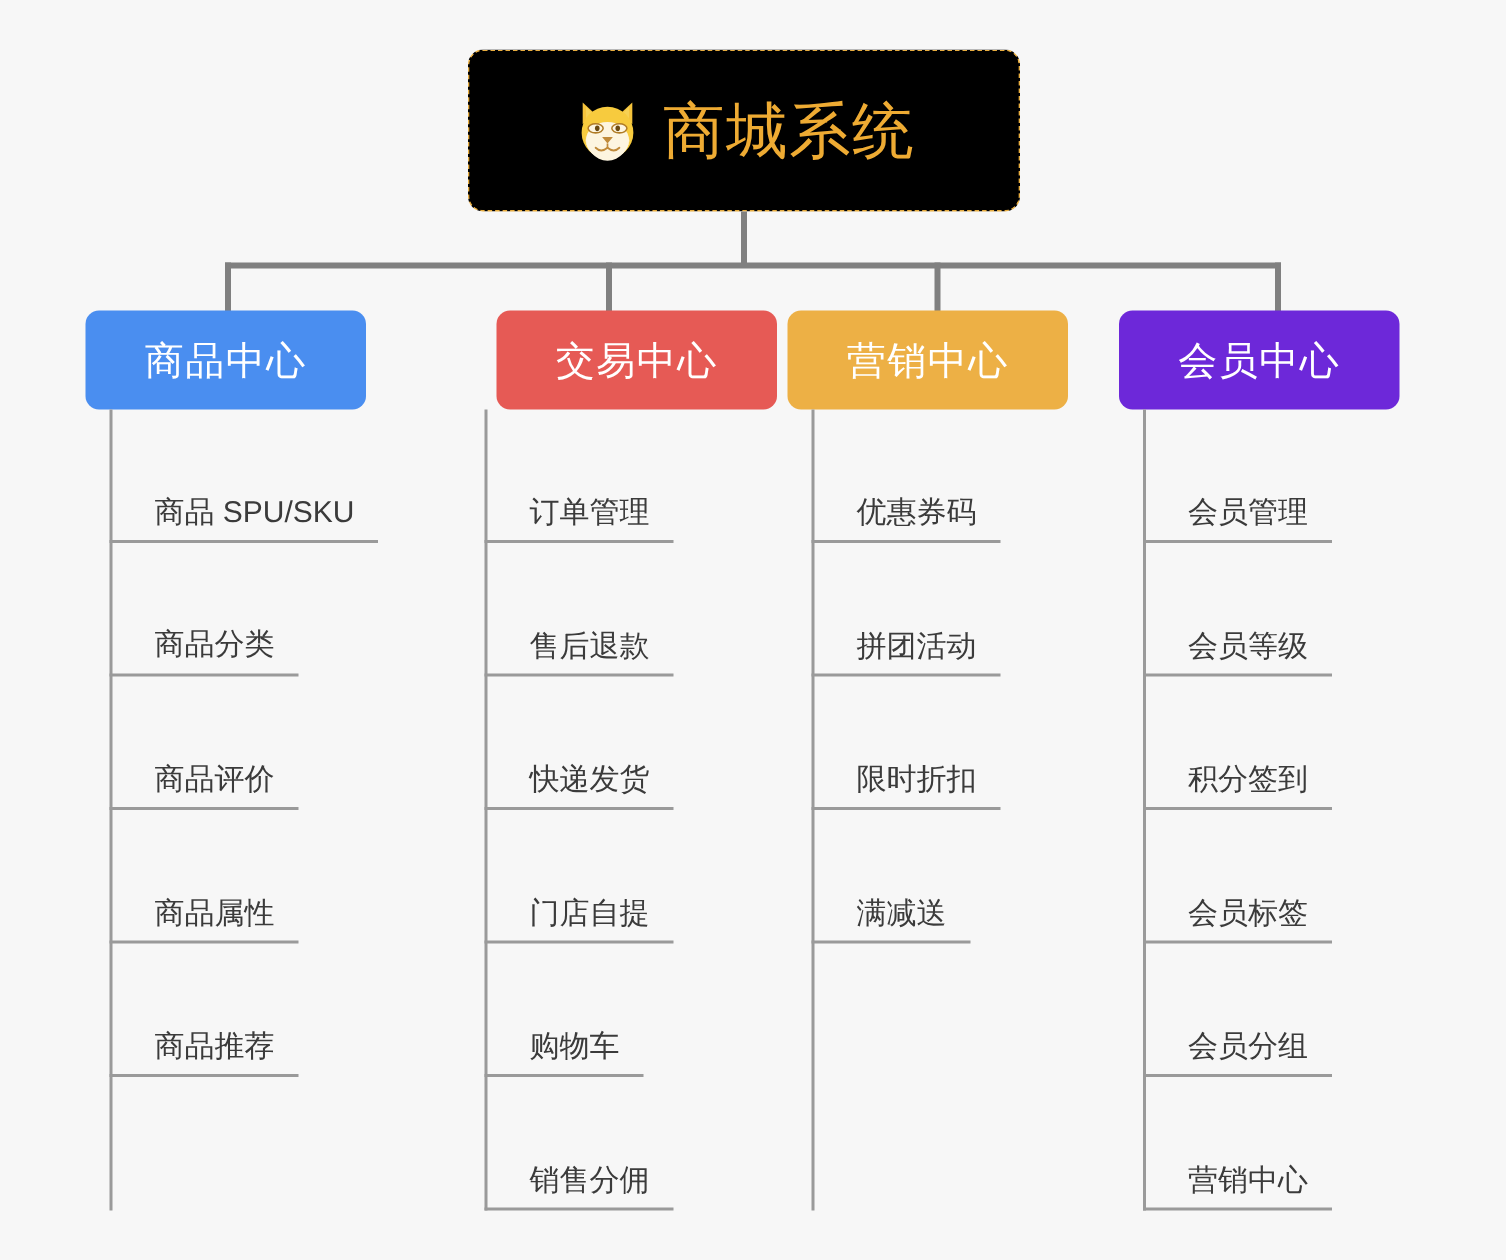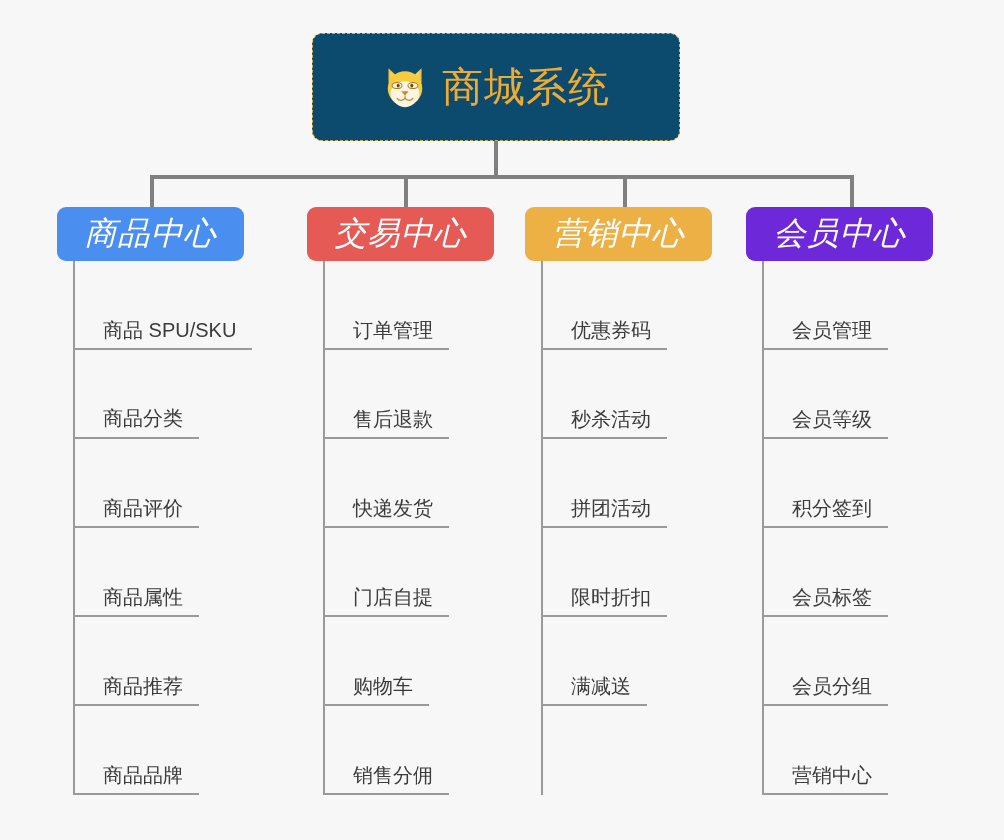--- a/index.html
+++ b/index.html
@@ -86,33 +86,32 @@
     position: absolute;
     top: 207px;
   }
   .column.col0 { left: 57px; }
   .column.col1 { left: 307px; }
   .column.col2 { left: 525px; }
   .column.col3 { left: 746px; }
 
   .cat-header {
     box-sizing: border-box;
-    height: 54px;
+    height: 66px;
     border-radius: 9px;
     display: flex;
     align-items: center;
     justify-content: center;
     color: #ffffff;
-    font-size: 32px;
+    font-size: 26px;
     letter-spacing: 1px;
     white-space: nowrap;
-    font-style: italic;
   }
   .column.col0 .cat-header { width: 187px; }
-  .column.col1 .cat-header { width: 187px; }
+  .column.col1 .cat-header { width: 187px; margin-left: 24px; }
   .column.col2 .cat-header { width: 187px; }
   .column.col3 .cat-header { width: 187px; }
 
   
   .leaf-list {
     position: relative;
     margin-top: 0;
     padding-left: 16px;
   }
   .leaf-spine {
@@ -137,21 +136,21 @@
     padding: 0 16px 5px 30px;
     border-bottom: 2px solid #9a9a9a;
     line-height: 1.25;
   }
 </style>
 </head>
 <body style="background: rgb(247, 247, 247);">
 
 <div class="mindmap">
 
-  <div class="root-node" style="border-color: rgb(232, 173, 63); background: #0c4a6e; align-items: center;">
+  <div class="root-node" style="border-color: rgb(232, 173, 63); background: #000000; align-items: center;">
     <svg class="root-emoji" viewBox="0 0 64 64" aria-hidden="true">
       <path d="M9 6 L9 26 L22 18 Z" fill="#f5c33b"></path>
       <path d="M55 6 L55 26 L42 18 Z" fill="#f5c33b"></path>
       <path d="M12 10 L12 24 L21 19 Z" fill="#f7d154"></path>
       <path d="M52 10 L52 24 L43 19 Z" fill="#f7d154"></path>
       <circle cx="32" cy="34" r="24" fill="#f7cb3e"></circle>
       <path d="M8 34 a24 24 0 0 0 48 0 a24 24 0 0 1 -48 0 Z" fill="#f7cb3e"></path>
       <path d="M11 36 a21 24 0 0 0 42 0 a21 21 0 0 1 -42 0 Z" fill="#fdf5e0"></path>
       <ellipse cx="32" cy="41" rx="20" ry="17" fill="#fdf5e0"></ellipse>
       <ellipse cx="21" cy="30" rx="7" ry="4.2" fill="#fdf5e0"></ellipse>
@@ -187,23 +186,20 @@
         </div>
       <div class="leaf-item">
           <span class="leaf-label" style="border-bottom-color: rgb(154, 154, 154);">商品评价</span>
         </div>
       <div class="leaf-item">
           <span class="leaf-label" style="border-bottom-color: rgb(154, 154, 154);">商品属性</span>
         </div>
       <div class="leaf-item">
           <span class="leaf-label" style="border-bottom-color: rgb(154, 154, 154);">商品推荐</span>
         </div>
-      <div class="leaf-item">
-          <span class="leaf-label" style="border-bottom-color: rgb(154, 154, 154);">商品品牌</span>
-        </div>
     </div>
   </div>
 
   <div class="column col1">
     <div class="cat-header" style="background: rgb(230, 90, 85);">交易中心</div>
     <div class="leaf-list">
       <div class="leaf-spine" style="background: rgb(154, 154, 154); height: 534px;"></div>
       <div class="leaf-item">
           <span class="leaf-label" style="border-bottom-color: rgb(154, 154, 154);">订单管理</span>
         </div>
@@ -226,23 +222,20 @@
   </div>
 
   <div class="column col2">
     <div class="cat-header" style="background: rgb(237, 176, 69);">营销中心</div>
     <div class="leaf-list">
       <div class="leaf-spine" style="background: rgb(154, 154, 154); height: 534px;"></div>
       <div class="leaf-item">
           <span class="leaf-label" style="border-bottom-color: rgb(154, 154, 154);">优惠券码</span>
         </div>
       <div class="leaf-item">
-          <span class="leaf-label" style="border-bottom-color: rgb(154, 154, 154);">秒杀活动</span>
-        </div>
-      <div class="leaf-item">
           <span class="leaf-label" style="border-bottom-color: rgb(154, 154, 154);">拼团活动</span>
         </div>
       <div class="leaf-item">
           <span class="leaf-label" style="border-bottom-color: rgb(154, 154, 154);">限时折扣</span>
         </div>
       <div class="leaf-item">
           <span class="leaf-label" style="border-bottom-color: rgb(154, 154, 154);">满减送</span>
         </div>
     </div>
   </div>

